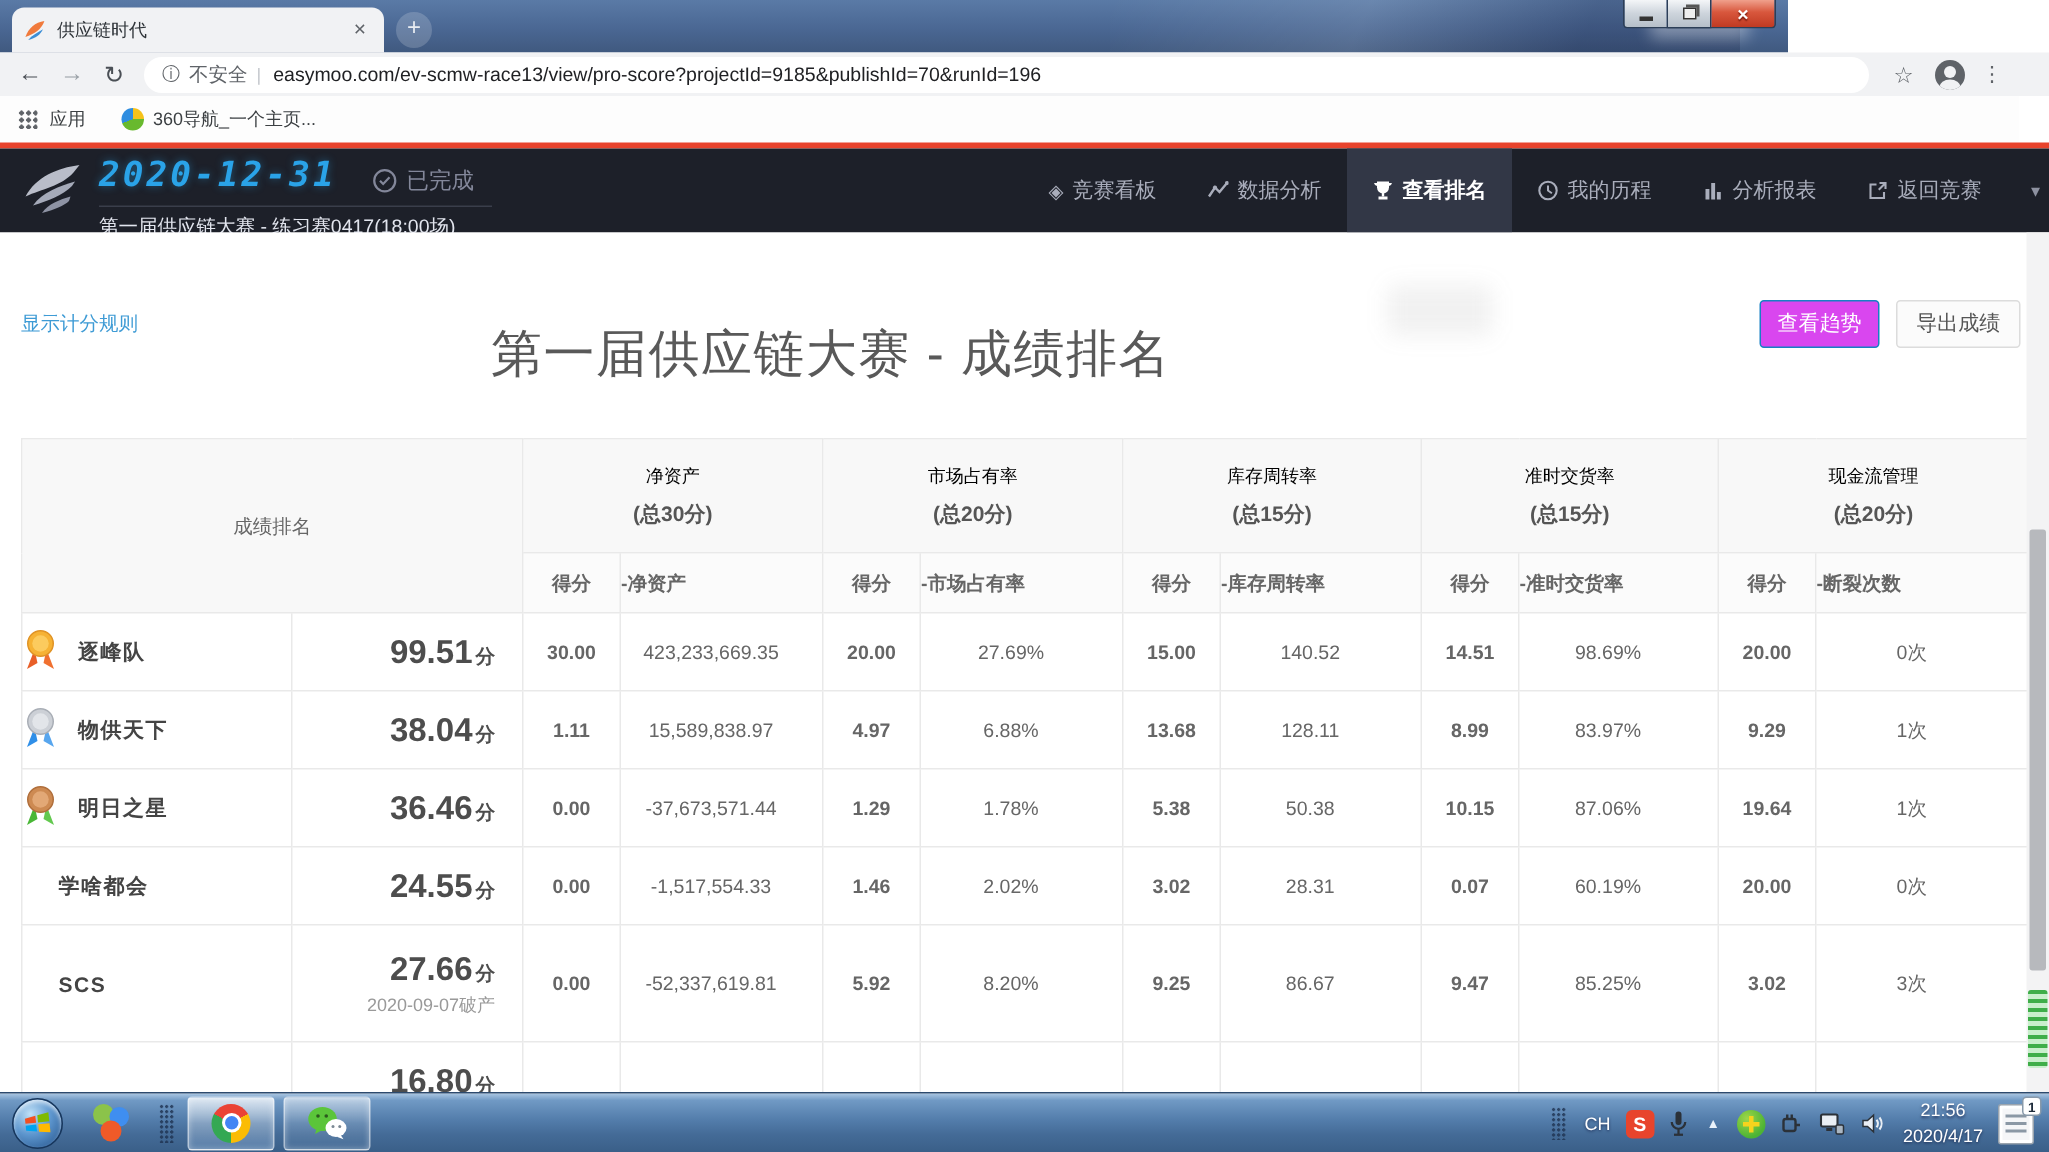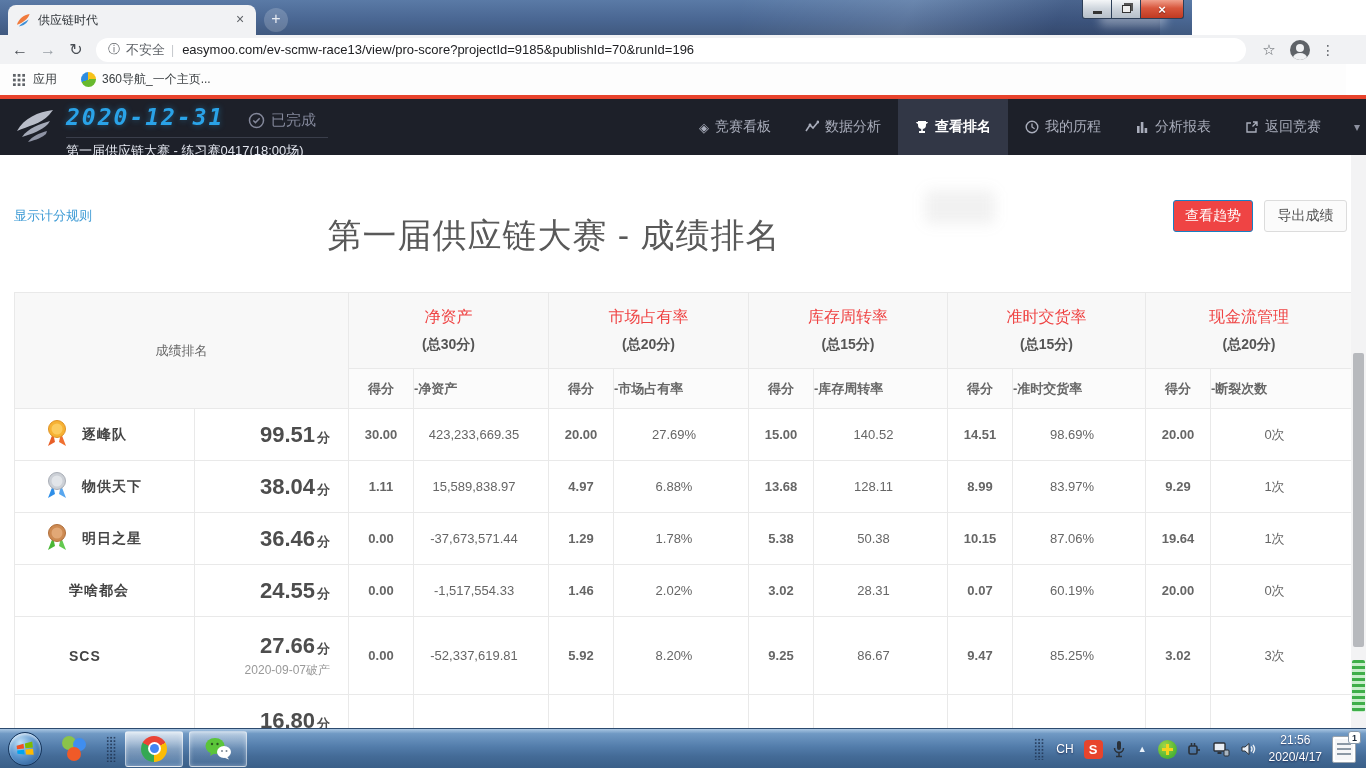--- a/index.html
+++ b/index.html
@@ -76,36 +76,36 @@
   .nav-caret { position:absolute; right:6px; top:0; height:56px; display:flex; align-items:center; font-size:12px; color:#8d91a0; }
   .kanban-glyph { font-size:13px; line-height:1; }
   
   .page { position:absolute; left:0; top:155px; width:1366px; height:573px; background:#fff; overflow:hidden; }
   .rules-link { position:absolute; left:14px; top:52px; font-size:13px; color:#3e9bd5; cursor:pointer;text-align:right; }
   .page-title { position:absolute; left:0; top:30px; width:1108px; text-align:center;
     font-size:34px; color:#595959; letter-spacing:1px;margin-top:28px; }
   .page-sub { position:absolute; left:0; top:82px; width:1366px; text-align:center; font-size:14px; color:#666; }
   .btn { position:absolute; top:45px; height:32px; font-size:14px; border-radius:3px;
     display:flex; align-items:center; justify-content:center; cursor:pointer; }
-  .btn-trend { left:1173px; width:80px; background:#ef4444; color:#fff; border:1px solid #1780c4; }
+  .btn-trend { left:1173px; width:80px; background:#d946ef; color:#fff; border:1px solid #1780c4; }
   .btn-export { left:1264px; width:83px; background:#fbfbfb; color:#555; border:1px solid #dcdcdc; }
   .title-smudge { position:absolute; left:925px; top:35px; width:70px; height:34px;
     background:rgba(120,120,120,.10); filter:blur(7px); border-radius:6px; }
   
   .table-wrap { position:absolute; left:14px; top:137px; width:1339px; height:436px; overflow:hidden; }
   table.score { width:1338px; border-collapse:collapse; table-layout:fixed; }
   table.score th, table.score td { border:1px solid #e9e9e9; font-size:13px; color:#666; overflow:hidden; }
   th.rankhead { width:334px; background:#f8f8f8; font-size:16px; font-weight:normal; color:#555; }
   th.group { background:#f8f8f8; font-weight:normal; height:76px; }
-  .g-title { font-size:16px; color:#ef4444; margin-bottom:8px; }
+  .g-title { font-size:12px; color:#000000; margin-bottom:8px; }
   .g-total { font-size:14px; font-weight:bold; color:#555; }
   th.sub { background:#fbfbfb; height:40px; font-size:13px; color:#555; }
   th.sub.score-h { text-align:center; }
   th.sub.value-h { text-align:left; padding-right:14px; }
-  td.team-cell { padding-left:30px; }
+  td.team-cell { }
   .team-inner { display:flex; align-items:center; }
   .medal { width:24px; margin-right:13px; flex:0 0 24px; }
   .medal.none { visibility:hidden; margin-right:0; flex-basis:24px; }
   .team-name { font-size:14px; font-weight:bold; color:#444; letter-spacing:1px; }
   td.score-cell { text-align:right; padding-right:18px; }
   .big-score { font-size:22px; font-weight:bold; color:#4d4d4d; }
   .score-unit { font-size:13px; font-weight:bold; color:#4d4d4d; margin-left:2px; }
   .bankrupt-note { font-size:12px; color:#999; margin-top:3px; }
   td.gain { text-align:center; font-weight:bold; color:#4a4a4a; }
   td.val  { text-align:center; padding-right:14px; color:#707070; }

